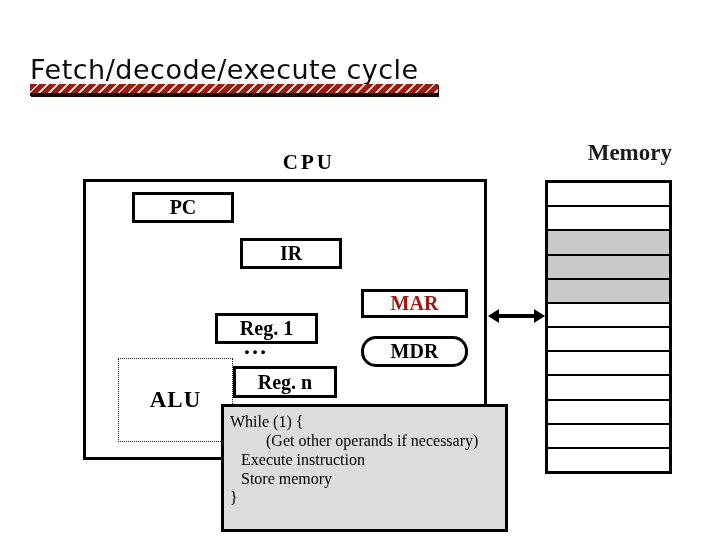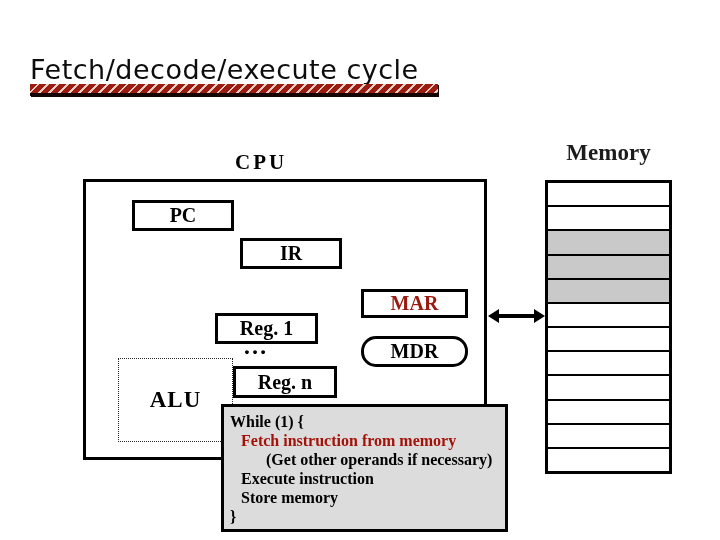--- a/index.html
+++ b/index.html
@@ -23,42 +23,42 @@
     position:absolute; left:30px; top:84px;
     width:408px; height:9px;
     background:repeating-linear-gradient(135deg, #9b1c10 0px, #9b1c10 5px, #e8cfc6 5px, #e8cfc6 7px);
     border-bottom:3px solid #140502;
     box-shadow:1px 1px 0 #140502;
   }
 
   
   .cpu-label {
     position:absolute; left:235px; top:150px; width:100px;
-    text-align:left; font-size:21px; font-weight:bold;
+    text-align:right; font-size:21px; font-weight:bold;
     letter-spacing:3px;
   }
   .memory-label {
     position:absolute; left:545px; top:140px; width:127px;
-    text-align:center; font-size:23px; font-weight:bold; color:#1c1c1c;
+    text-align:right; font-size:23px; font-weight:bold; color:#1c1c1c;
   }
 
   
   .cpu-box {
     position:absolute; left:83px; top:179px;
     width:398px; height:275px;
     border:3px solid #000; background:#fff;
   }
 
   
   .reg-box {
     position:absolute; background:#fff; border:3px solid #000;
     display:flex; align-items:center; justify-content:center;
     font-size:20px; font-weight:bold; white-space:nowrap;
   }
-  .reg-pc   { left:132px; top:200px; width:96px;  height:25px; }
+  .reg-pc   { left:132px; top:192px; width:96px;  height:25px; }
   .reg-ir   { left:240px; top:192px; width:96px;  height:25px;margin-top:46px; }
   .reg-mar  { left:361px; top:289px; width:101px; height:23px; color:#9a1a10; }
   .reg-mdr  { left:361px; top:336px; width:101px; height:25px;border-radius:15px; }
   .reg-1    { left:215px; top:313px; width:97px;  height:25px; }
   .reg-n    { left:233px; top:366px; width:98px;  height:26px; }
   .reg-ellipsis {
     position:absolute; left:243px; top:334px;
     font-size:24px; font-weight:bold; letter-spacing:1px; line-height:24px;
   }
 
@@ -71,21 +71,21 @@
   }
 
   
   .code-box {
     position:absolute; left:221px; top:404px;
     width:269px; height:112px;
     background:#dcdcdc; border:3px solid #000;
     padding:5px 6px; z-index:5;
     font-size:16px; line-height:19px;
   }
-  .code-line { white-space:nowrap;font-weight:bold; }
+  .code-line { white-space:nowrap; }
   .code-line.indent-1 { padding-left:11px; }
   .code-line.indent-2 { padding-left:36px; }
   .code-line.highlight { color:#a31208; font-weight:bold; }
 
   
   .memory-box {
     position:absolute; left:545px; top:180px;
     width:121px; height:288px;
     border:3px solid #000; background:#fff;
     display:flex; flex-direction:column;
@@ -124,21 +124,20 @@
 <div class="reg-box reg-mar">MAR</div>
 <div class="reg-box reg-mdr">MDR</div>
 <div class="reg-box reg-1">Reg. 1</div>
 <div class="reg-ellipsis">…</div>
 <div class="reg-box reg-n">Reg. n</div>
 
 <div class="alu-box">ALU</div>
 
 <div class="code-box">
     <div class="code-line indent-0">While (1) {</div>
-    <div class="code-line indent-1 highlight">Fetch instruction from memory</div>
     <div class="code-line indent-2">(Get other operands if necessary)</div>
     <div class="code-line indent-1">Execute instruction</div>
     <div class="code-line indent-1">Store memory</div>
     <div class="code-line indent-0">}</div>
   </div>
 
 <div class="bus-arrow">
   <span class="head-left"></span>
   <span class="line"></span>
   <span class="head-right"></span>

